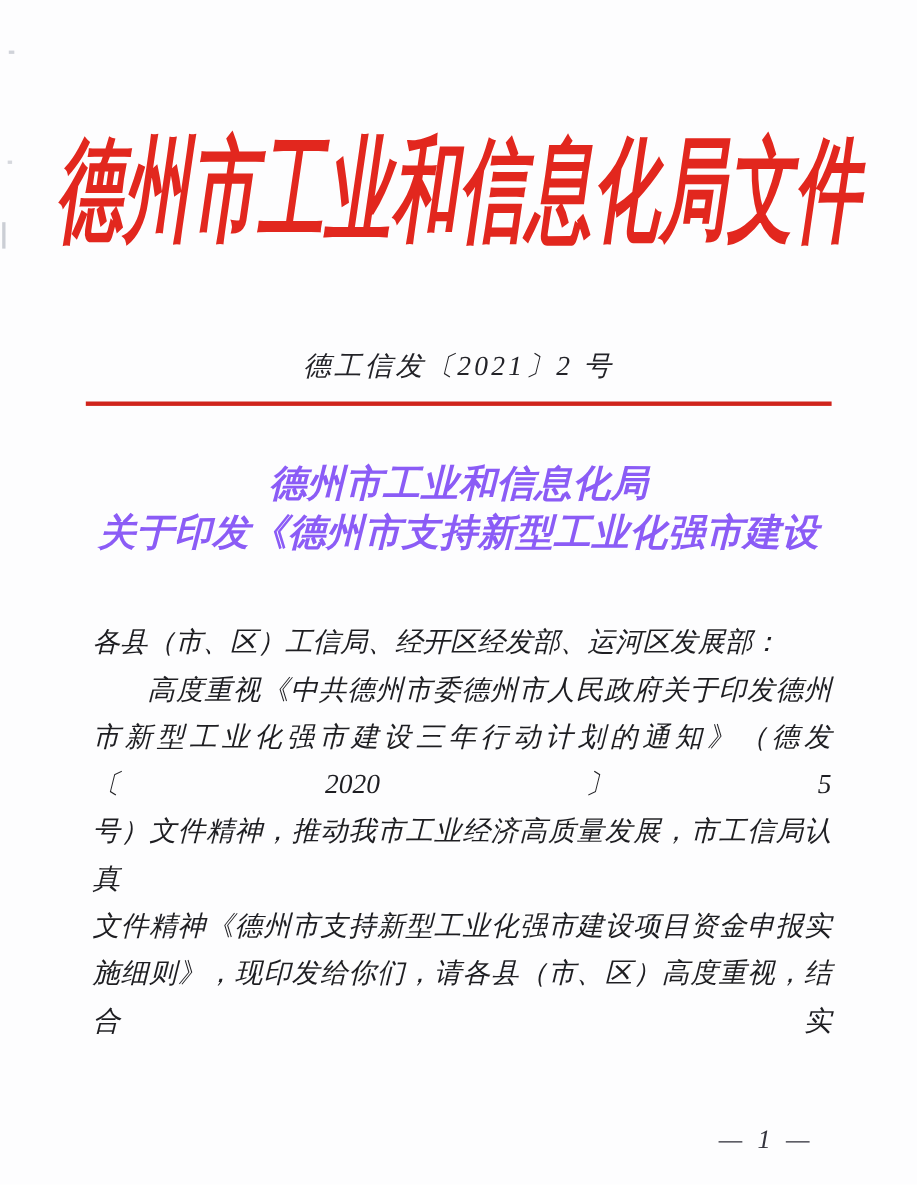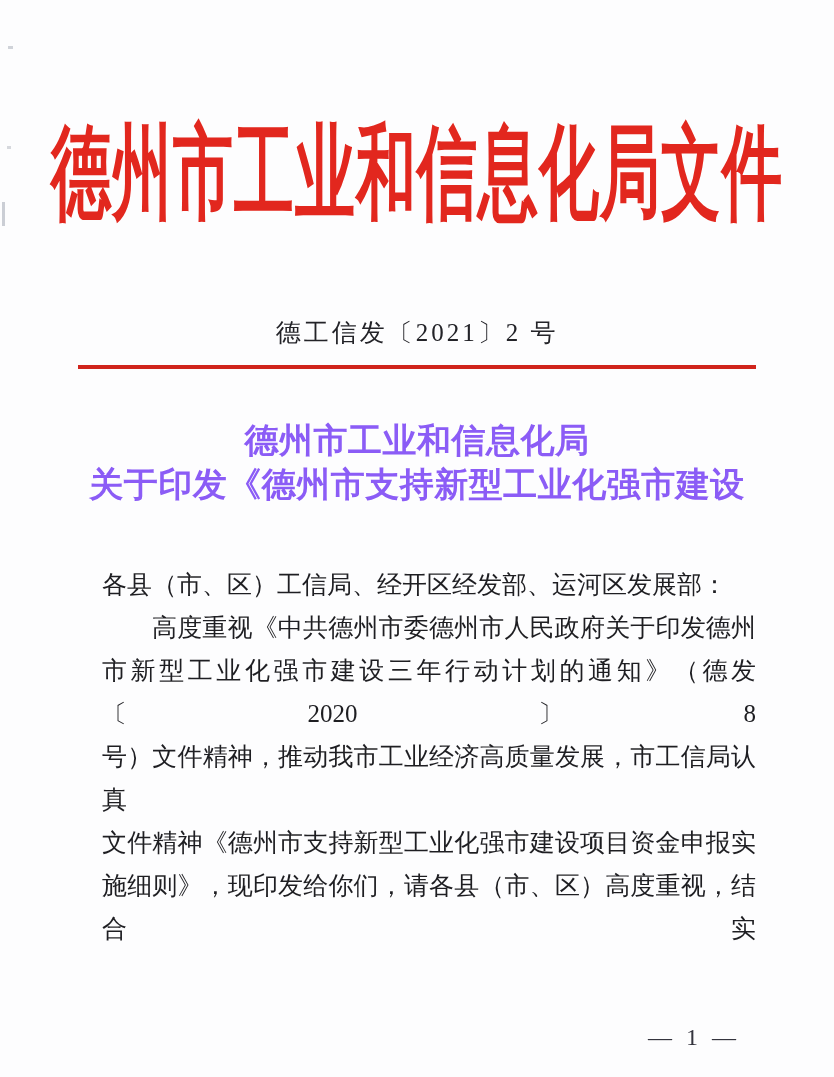--- a/index.html
+++ b/index.html
@@ -8,20 +8,21 @@
     background: #ffffff;
   }
   .page {
     position: relative;
     width: 834px;
     height: 1077px;
     background: #fdfdfe;
     overflow: hidden;
     font-family: "Liberation Serif", "DejaVu Serif", serif;
     color: #1e1e22;
+    font-style: italic;
   }
   
   .banner-wrap {
     margin-top: 118px;
     height: 112px;
     display: flex;
     align-items: center;
     justify-content: center;
   }
   .banner-text {
@@ -59,21 +60,21 @@
     color: #8b5cf6;
     letter-spacing: 0.5px;
   }
   
   .body-block {
     margin: 56px 78px 0 84px;
     font-size: 25px;
     line-height: 43px;
     color: #1e1e22;
   }
-  .line { white-space: nowrap; margin-left: 18px; }
+  .line { white-space: nowrap; }
   .line.justify {
     white-space: normal;
     text-align: justify;
     text-align-last: justify;
   }
   .line.indent { text-indent: 2em; }
   
   .page-number {
     position: absolute;
     right: 94px;
@@ -102,21 +103,21 @@
   <div class="red-rule"></div>
 
   <div class="title-block">
     <div>德州市工业和信息化局</div>
     <div>关于印发《德州市支持新型工业化强市建设</div>
   </div>
 
   <div class="body-block">
     <div class="line">各县（市、区）工信局、经开区经发部、运河区发展部：</div>
     <div class="line indent justify">高度重视《中共德州市委德州市人民政府关于印发德州</div>
-    <div class="line justify">市新型工业化强市建设三年行动计划的通知》（德发〔2020〕8</div>
+    <div class="line justify">市新型工业化强市建设三年行动计划的通知》（德发〔2020〕5</div>
     <div class="line justify">号）文件精神，推动我市工业经济高质量发展，市工信局认真</div>
     <div class="line justify">文件精神《德州市支持新型工业化强市建设项目资金申报实</div>
     <div class="line justify">施细则》，现印发给你们，请各县（市、区）高度重视，结合实</div>
 
   </div>
 
   <div class="page-number">— 1 —</div>
 
   <div class="scan-mark m1"></div>
   <div class="scan-mark m2"></div>

